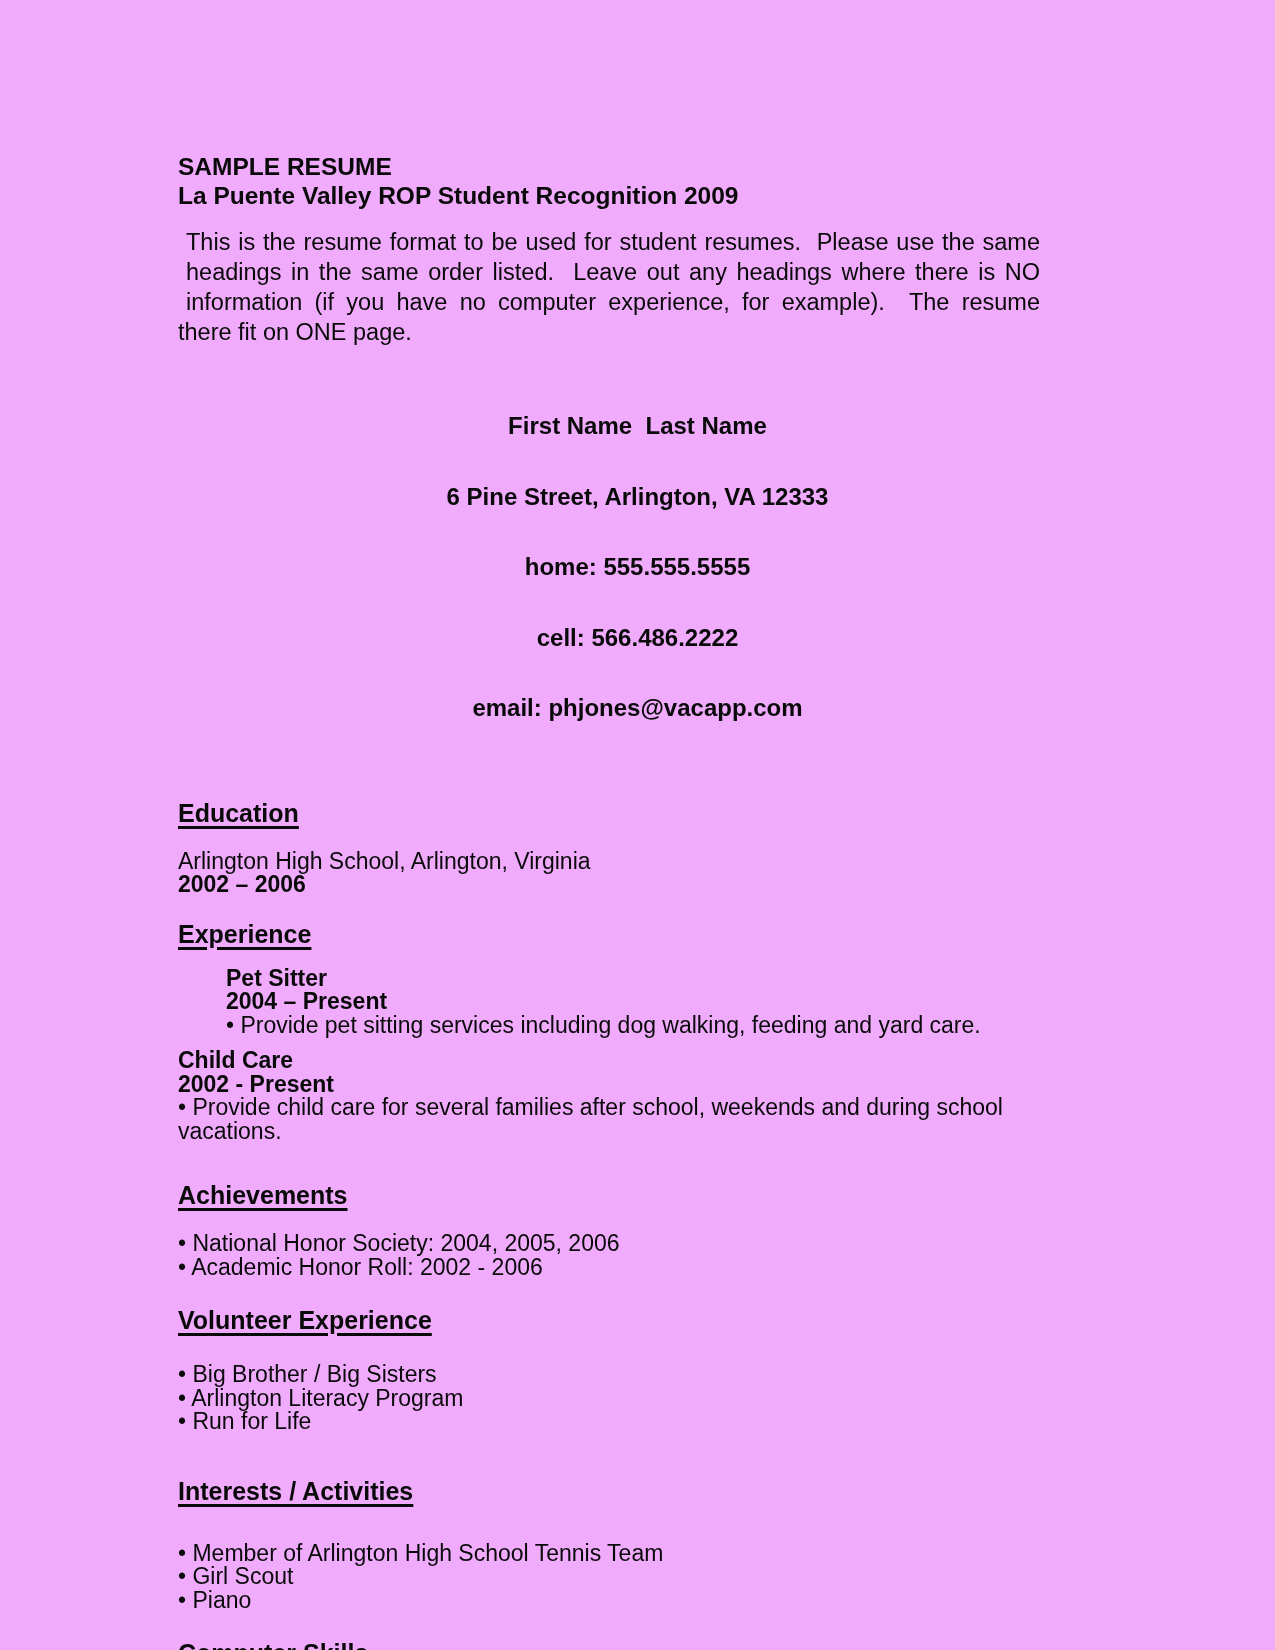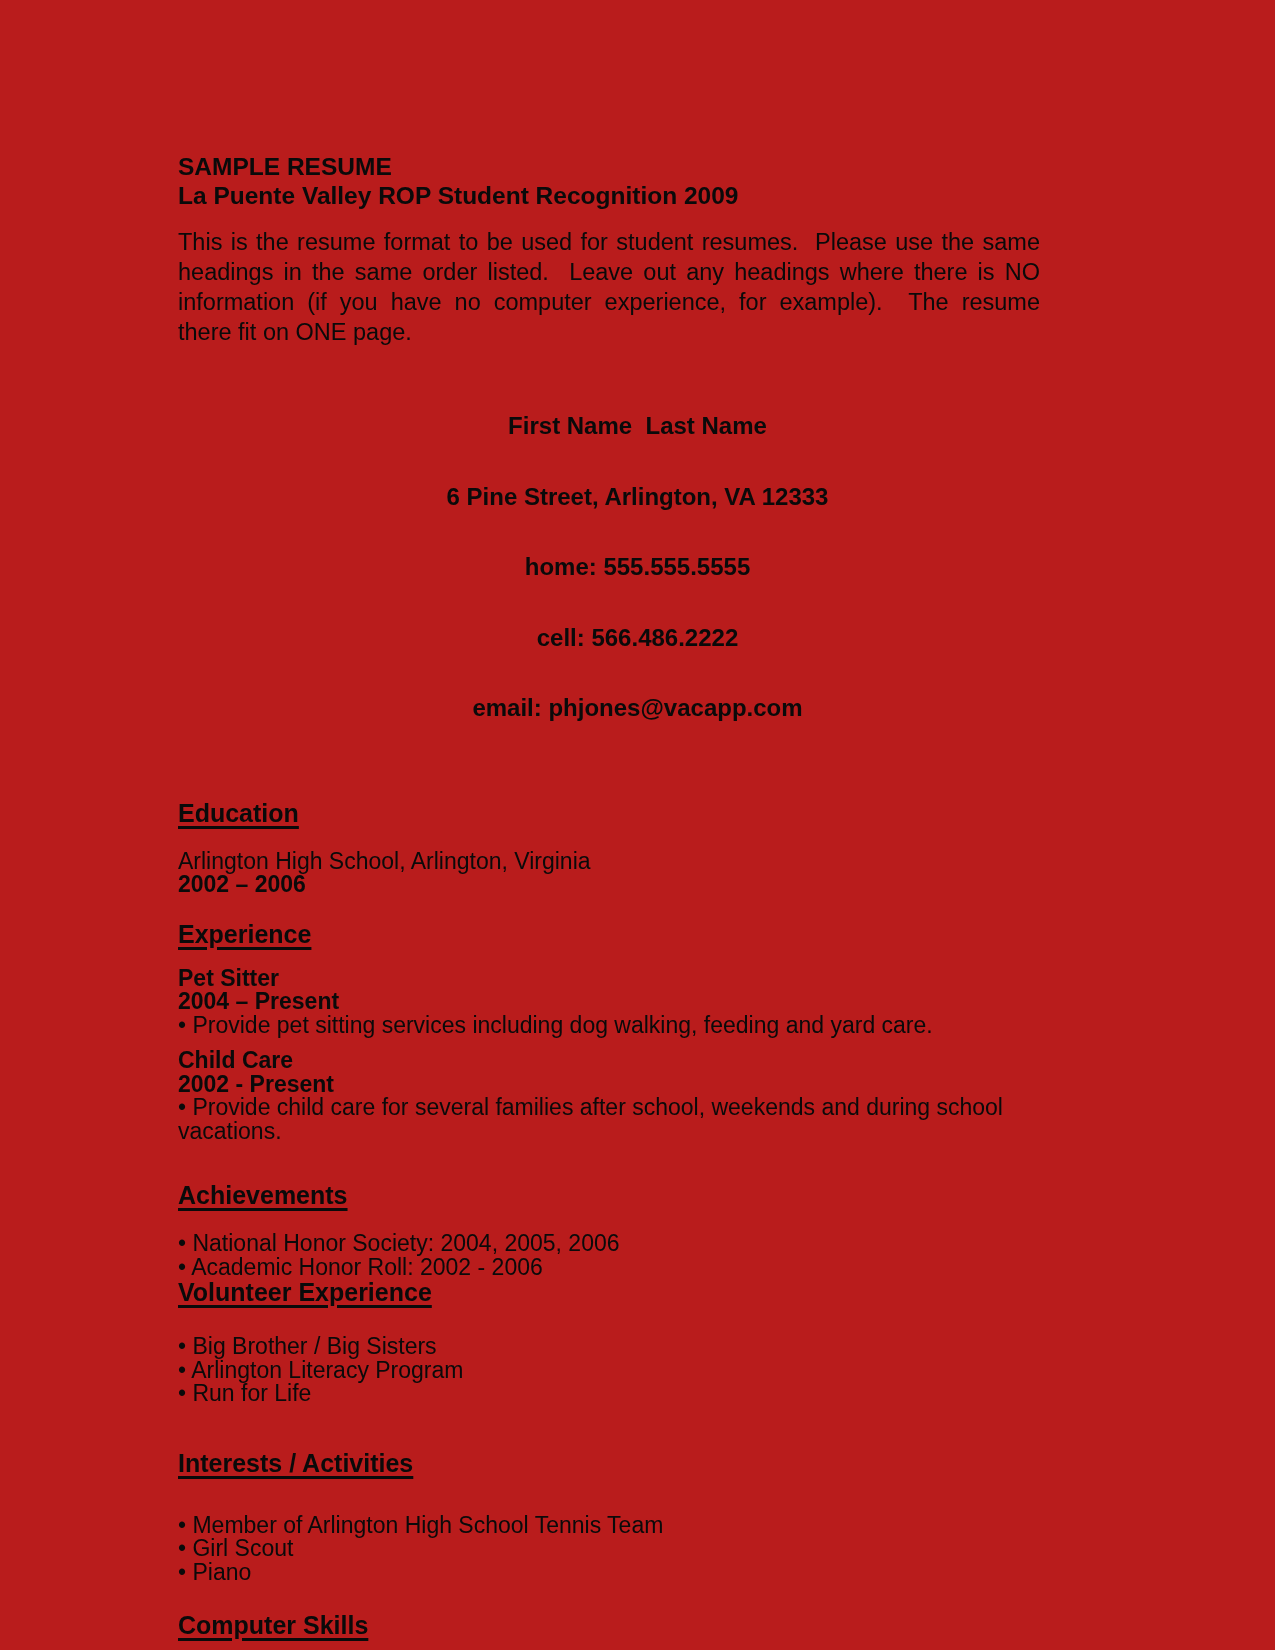--- a/index.html
+++ b/index.html
@@ -7,39 +7,40 @@
   body {
     background: #ffffff;
     font-family: "Liberation Sans", "DejaVu Sans", sans-serif;
     color: #0a0a0a;
     -webkit-font-smoothing: antialiased;
   }
   .page {
     position: relative;
     width: 1275px;
     height: 1650px;
-    background: #b91c1c;
+    background: #f0abfc;
     overflow: hidden;
     box-sizing: border-box;
     padding: 152px 235px 0 178px;
   }
   .title-line {
     font-weight: bold;
     font-size: 24.5px;
     line-height: 29px;
     white-space: pre-wrap;
   }
   .intro {
     margin-top: 17px;
     font-size: 23.5px;
     line-height: 30px;
   }
   .intro .jline {
     text-align: justify;
     text-align-last: justify;
+    margin-left: 8px;
   }
   .intro .lastline { text-align: left; }
   .contact {
     margin-top: 20px;
     margin-left: -178px;   
     margin-right: -235px;
     text-align: center;
     font-weight: bold;
     font-size: 24px;
     line-height: 23.5px;
@@ -58,25 +59,25 @@
   .content {
     font-size: 23px;
     line-height: 23.5px;
   }
   .bold { font-weight: bold; }
   .bullet-line .bg { display: inline; }
   
   .sec-edu { margin-top: 33px; }
   .sec-exp { margin-top: 24px; }
   .sec-ach { margin-top: 39px; }
-  .sec-vol { }
+  .sec-vol { margin-top: 28px; }
   .sec-int { margin-top: 44px; }
   .sec-cs  { margin-top: 28px; }
   .ct-edu  { margin-top: 24px; }
-  .ct-job1 { margin-top: 20px; }
+  .ct-job1 { margin-top: 20px; margin-left: 48px; }
   .ct-job2 { margin-top: 12px; }
   .ct-ach  { margin-top: 24px; }
   .ct-vol  { margin-top: 30px; }
   .ct-int  { margin-top: 38px; }
 </style>
 </head>
 <body>
 
 <div class="page">
 

